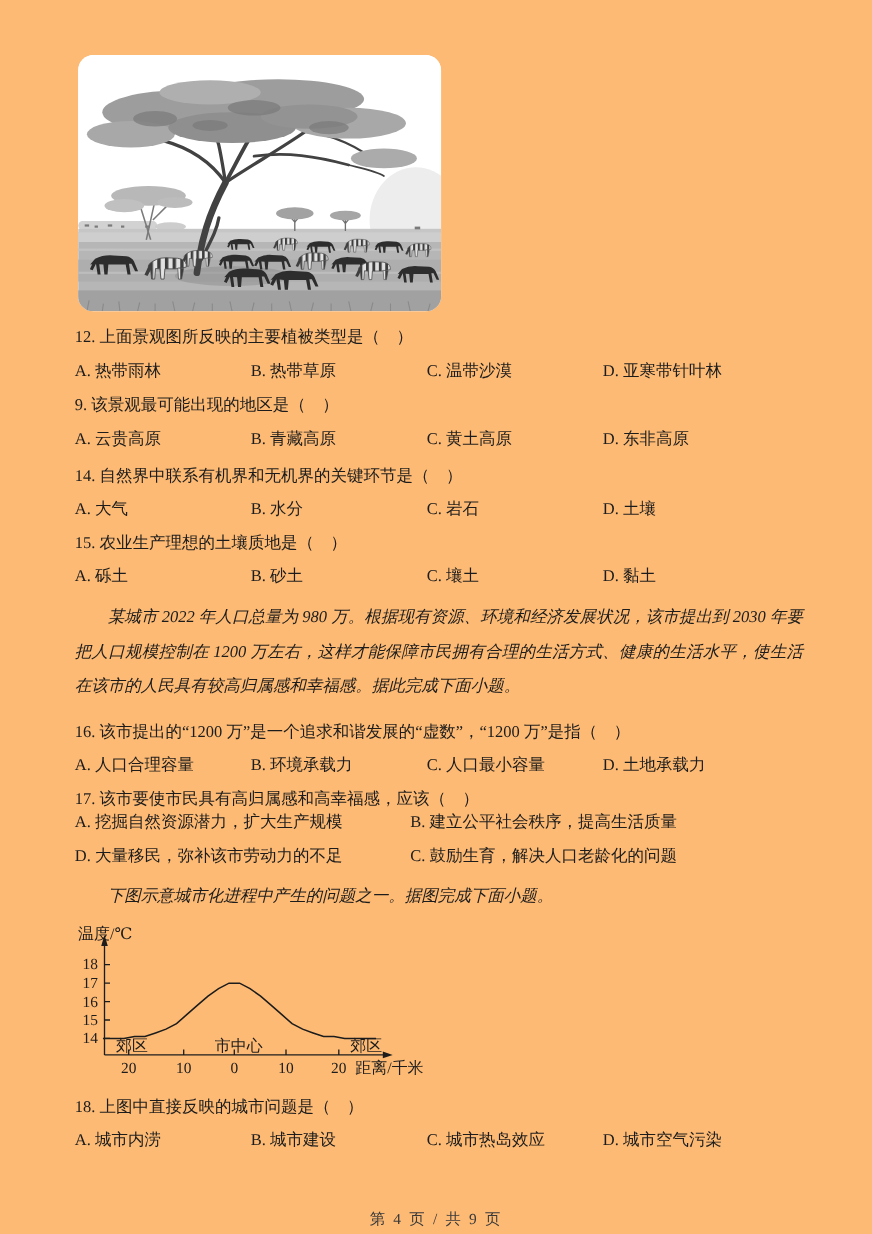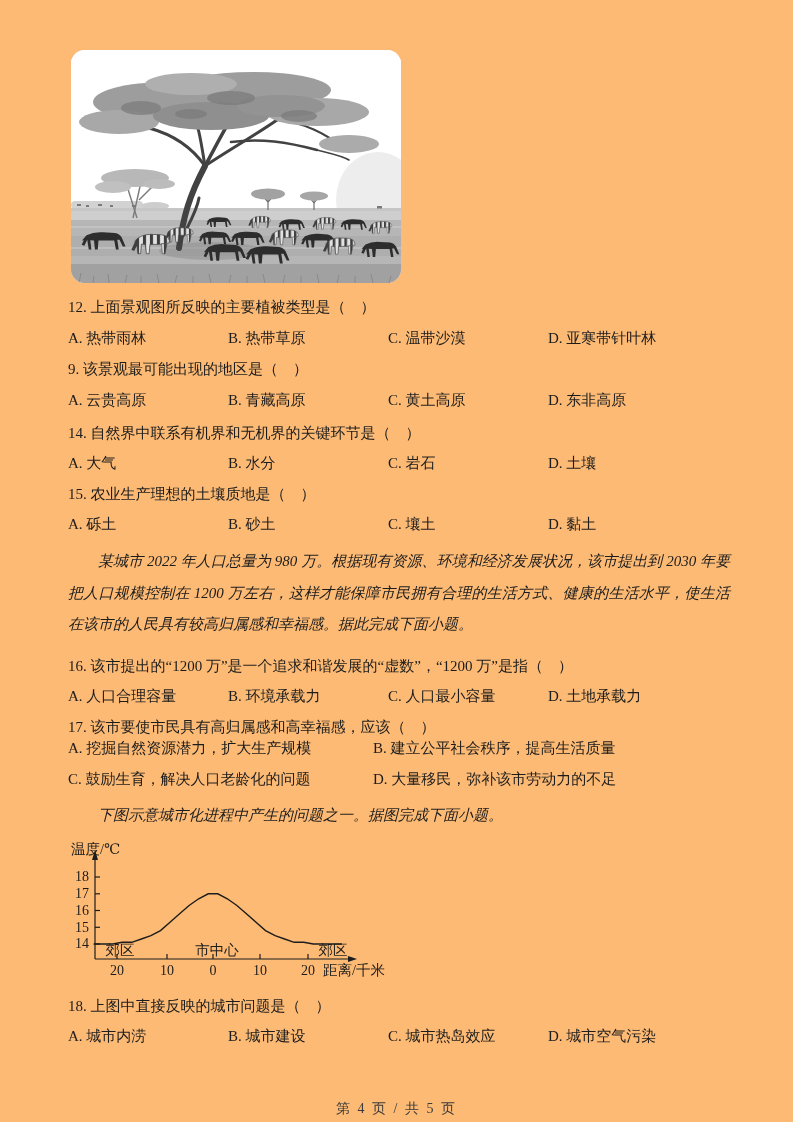--- a/index.html
+++ b/index.html
@@ -195,22 +195,22 @@
       <span class="opt">C. 人口最小容量</span>
       <span class="opt">D. 土地承载力</span>
     </div>
 
     <div class="qline" style="margin-top:10px">
       <span>17. 该市要使市民具有高归属感和高幸福感，应该（　）</span>
     </div>
     <div class="opts opts2" style="margin-top:0">
       <span class="opt">A. 挖掘自然资源潜力，扩大生产规模</span>
       <span class="opt">B. 建立公平社会秩序，提高生活质量</span>
+      <span class="opt">D. 大量移民，弥补该市劳动力的不足</span>
       <span class="opt">C. 鼓励生育，解决人口老龄化的问题</span>
-      <span class="opt">D. 大量移民，弥补该市劳动力的不足</span>
     </div>
 
     <p class="intro">下图示意城市化进程中产生的问题之一。据图完成下面小题。</p>
 
     <div class="chart">
       <svg viewBox="0 0 340 140" width="340" height="140">
         <text class="cl" x="6" y="13">温度/℃</text>
         <g stroke="#1c1c1c" stroke-width="1.2" fill="none">
           <line x1="30" y1="17" x2="30" y2="118"></line>
           <line x1="30" y1="118" x2="284" y2="118"></line>
@@ -259,15 +259,15 @@
     <div class="opts" style="margin-top:9px">
       <span class="opt">A. 城市内涝</span>
       <span class="opt">B. 城市建设</span>
       <span class="opt">C. 城市热岛效应</span>
       <span class="opt">D. 城市空气污染</span>
     </div>
 
   </div>
 
   <div class="footer">
-    <span>第 4 页 / 共 5 页</span>
+    <span>第 4 页 / 共 9 页</span>
   </div>
 </div>
 
 </body></html>

